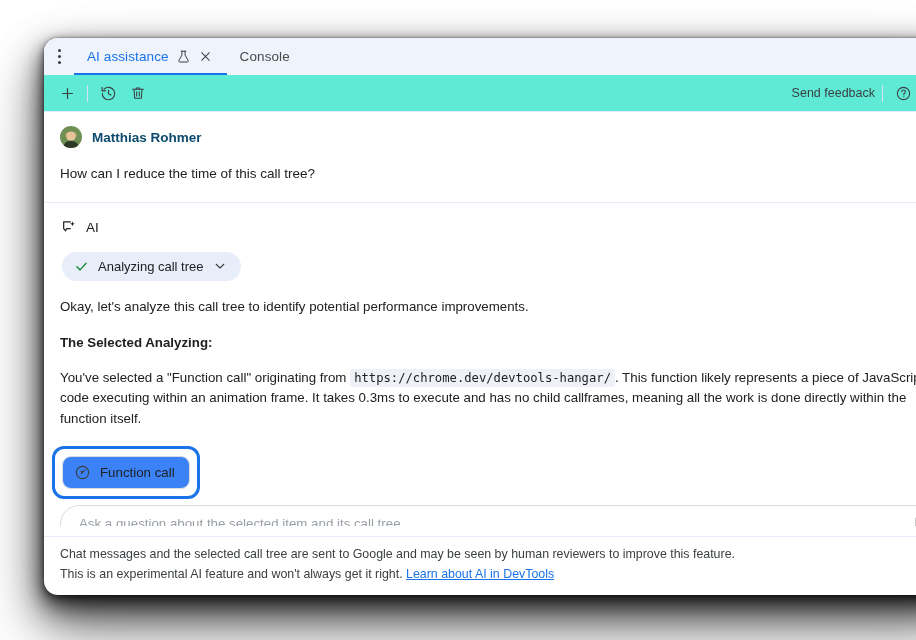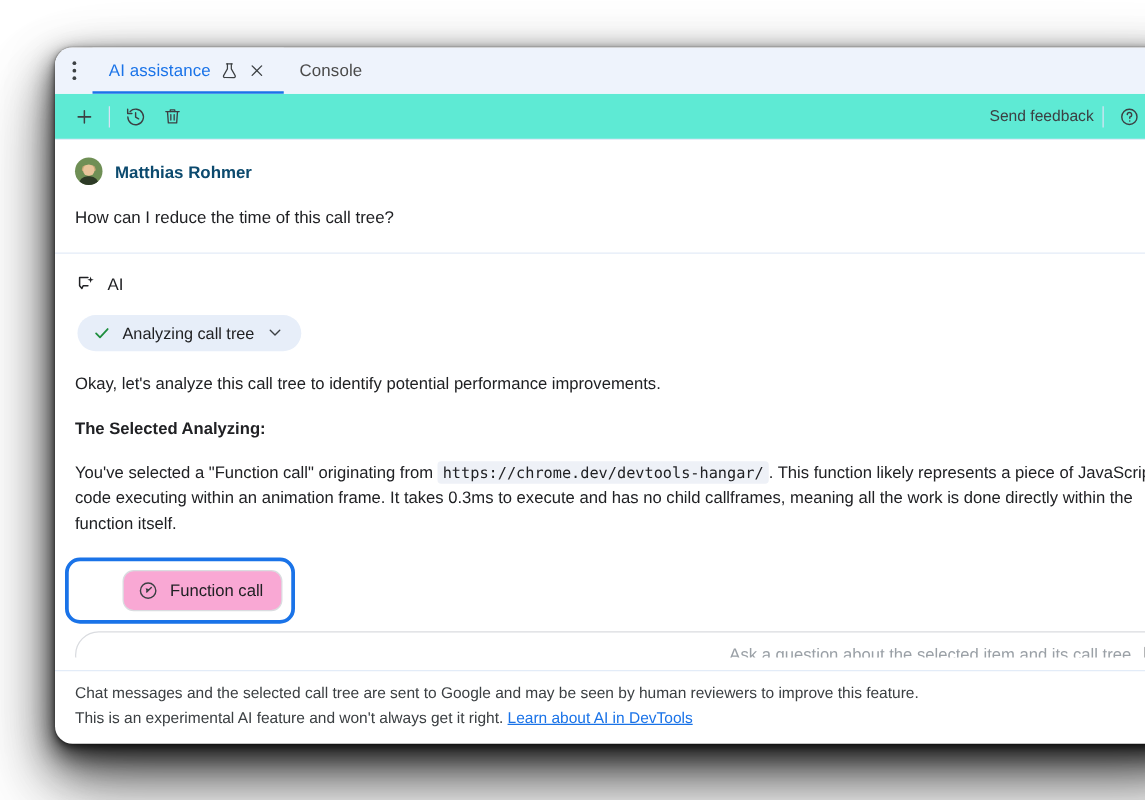--- a/index.html
+++ b/index.html
@@ -257,23 +257,22 @@
     border-radius: 12px;
     background: #ffffff;
   }
   .chip {
     display: inline-flex;
     align-items: center;
     gap: 9px;
     border: 1px solid #dadce0;
     border-radius: 9px;
     padding: 7px 14px 7px 11px;
-    background: #f9a8d4;
-    cursor: pointer;
-    margin-left: 36px;
+    background: #3b82f6;
+    cursor: pointer;
   }
   .chip .label {
     font-size: 13.3px;
     color: #202124;
   }
 
   
   .input-row {
     padding: 6px 16px 0 16px;
   }
@@ -287,21 +286,20 @@
     background: #fff;
   }
   .input-box input {
     flex: 1 1 auto;
     border: none;
     outline: none;
     font-family: "Liberation Sans", sans-serif;
     font-size: 13.3px;
     color: #202124;
     background: transparent;
-    text-align: right;
   }
   .input-box input::placeholder { color: #9aa0a6; }
   .send-btn {
     width: 28px; height: 28px;
     display: flex; align-items: center; justify-content: center;
     cursor: pointer;
     border-radius: 50%;
     flex: 0 0 auto;
   }
 

